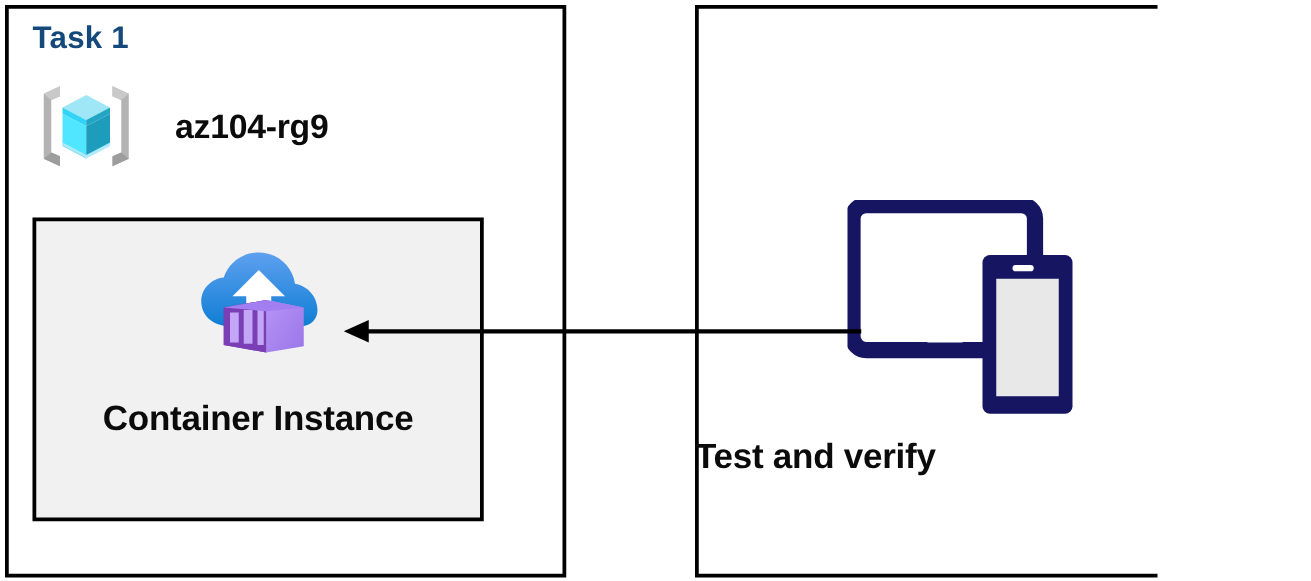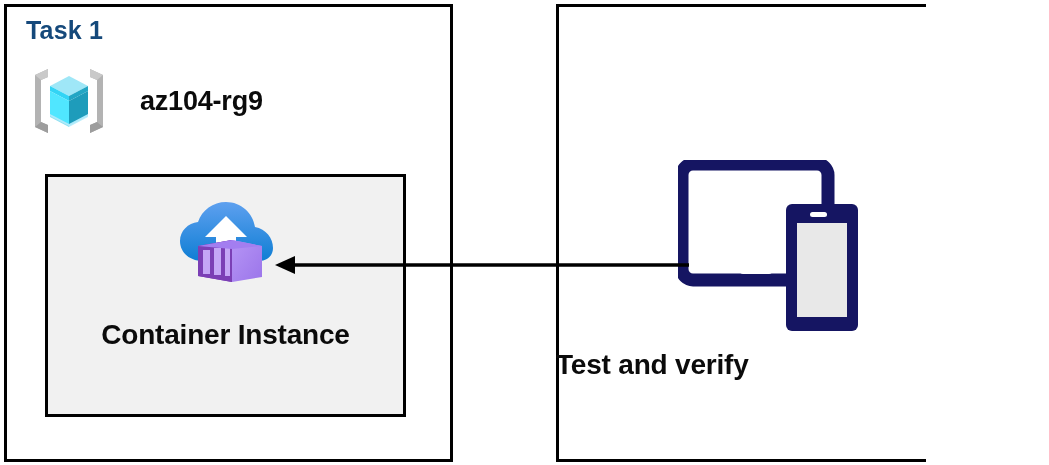--- a/index.html
+++ b/index.html
@@ -54,21 +54,21 @@
     font-weight: bold;
     color: #0b0b0b;
     white-space: nowrap;
     letter-spacing: -0.2px;
   }
 
   
   #service-card {
     position: absolute;
     box-sizing: border-box;
-    left: 45px;
+    left: 26px;
     top: 174px;
     width: 361px;
     height: 243px;
     background: #f1f1f1;
     border: 3px solid #000000;
   }
   #service-icon {
     position: absolute;
     left: 50%;
     transform: translateX(-50%);

